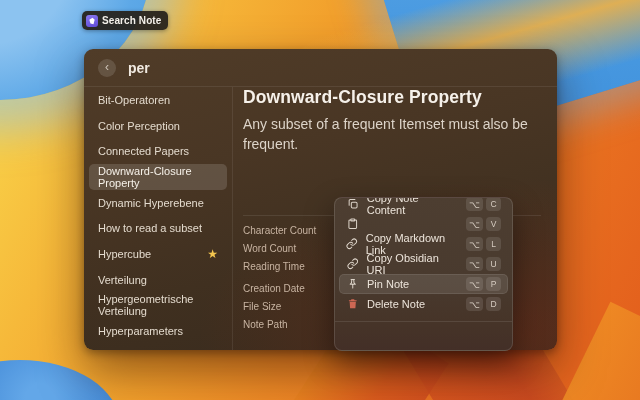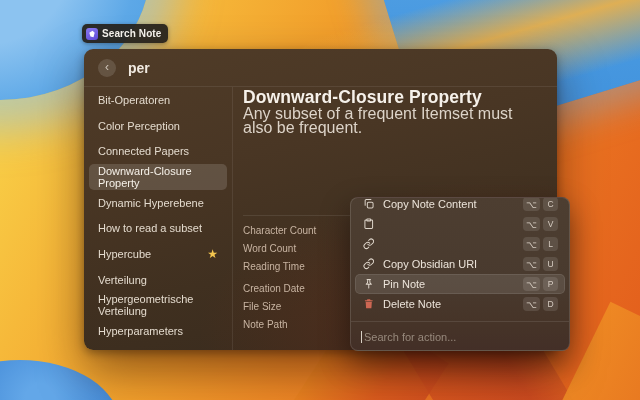--- a/index.html
+++ b/index.html
@@ -24,21 +24,21 @@
   .wp-stripe-a { position:absolute; left:285px; top:315px; width:110px; height:230px;
     transform:rotate(33deg); background:linear-gradient(90deg,#e9831f,#d8571d 60%,#cf4c1e); opacity:.85; }
   .wp-stripe-b { position:absolute; left:455px; top:290px; width:120px; height:260px;
     transform:rotate(-31deg); background:linear-gradient(90deg,#d14e1e,#c44420 70%,#cf5520); opacity:.8; }
   .wp-stripe-c { position:absolute; left:560px; top:320px; width:130px; height:200px;
     transform:rotate(26deg); background:linear-gradient(90deg,#ef8c24,#e4701f); opacity:.9; }
   .wp-blue-bl { position:absolute; left:-80px; top:360px; width:200px; height:130px; border-radius:50%;
     background:radial-gradient(circle at 60% 30%, #63a7e8 10%, #3f86d4 55%, #3678c8 100%); }
 
   
-  .tooltip { position:absolute; left:82px; top:24px; height:19px; display:flex; align-items:center;
+  .tooltip { position:absolute; left:82px; top:11px; height:19px; display:flex; align-items:center;
     gap:4px; padding:0 7px 0 4px; border-radius:5px; background:rgba(38,34,28,.94);
     box-shadow:0 1px 4px rgba(0,0,0,.35); z-index:5; }
   .tooltip .app-ic { width:12px; height:12px; border-radius:3px;
     background:linear-gradient(160deg,#8a79f0,#5f4bd8); display:flex; align-items:center; justify-content:center; }
   .tooltip .app-ic svg { width:8px; height:8px; }
   .tooltip .t-label { font-size:10px; font-weight:bold; color:#f3f0ea; letter-spacing:.1px; }
 
   
   .window { position:absolute; left:84px; top:49px; width:473px; height:301px; border-radius:9px;
     overflow:hidden; z-index:2;
@@ -57,29 +57,29 @@
   .win-body { display:flex; height:263px; }
 
   .sidebar { width:149px; border-right:1px solid rgba(255,255,255,.08); padding:0 5px; }
   .side-item { height:25.7px; display:flex; align-items:center; justify-content:space-between;
     padding:0 9px; border-radius:5px; font-size:11px; color:#e4dbce; }
   .side-item.selected { background:rgba(255,255,255,.14); color:#f6f1e9; }
   .star { color:#f4c64f; font-size:12px; line-height:1; }
 
   .main { position:relative; flex:1; padding:1px 16px 0 10px; }
   .note-title { font-size:17.5px; line-height:19px; font-weight:bold; color:#f6f1ea; letter-spacing:.1px; }
-  .note-subtitle { font-size:16px; line-height:14px; color:#ddd4c9; }
+  .note-subtitle { margin-top:7px; font-size:14px; line-height:20px; color:#ddd4c9; }
 
   .meta-block { position:absolute; top:128px; left:10px; right:16px;
     border-top:1px solid rgba(255,255,255,.09); padding-top:5px; }
   .meta-row { height:18px; display:flex; align-items:center; font-size:10px; color:#c8b4a2; }
   .meta-group2 { margin-top:4px; }
 
   
-  .menu { position:absolute; left:350px; top:197px; width:220px; height:154px; border-radius:8px;
+  .menu { position:absolute; left:334px; top:197px; width:179px; height:154px; border-radius:8px;
     overflow:hidden; z-index:4;
     background:linear-gradient(180deg,#4d3e31 0%,#493a2e 55%,#463428 82%,#432f27 100%);
     border:1px solid rgba(255,255,255,.13);
     box-shadow:0 12px 30px rgba(0,0,0,.45); }
   .menu-rows { margin-top:-4px; padding:0 4px; }
   .menu-row { height:20px; display:flex; align-items:center; gap:8px; padding:0 7px;
     border-radius:5px; font-size:11px; color:#ece4da; }
   .menu-row.highlighted { background:rgba(255,255,255,.10); box-shadow:inset 0 0 0 1px rgba(255,255,255,.09); }
   .m-ic { width:13px; display:flex; align-items:center; justify-content:center; color:#ddd4c9; }
   .m-ic svg { width:11.5px; height:11.5px; }
@@ -206,20 +206,21 @@
           </span>
       </div>
 
       <div class="menu-row">
         <span class="m-ic">
           <svg viewBox="0 0 24 24" fill="none" stroke="currentColor" stroke-width="2.1" stroke-linecap="round" stroke-linejoin="round">
               <path d="M10 13a5 5 0 0 0 7.54.54l3-3a5 5 0 0 0-7.07-7.07l-1.72 1.71"></path>
               <path d="M14 11a5 5 0 0 0-7.54-.54l-3 3a5 5 0 0 0 7.07 7.07l1.71-1.71"></path>
             </svg>
         </span>
+        <span>Copy Markdown Link</span>
         <span class="keys">
             <span class="key mod">⌥</span>
             <span class="key">L</span>
           </span>
       </div>
 
       <div class="menu-row">
         <span class="m-ic">
           <svg viewBox="0 0 24 24" fill="none" stroke="currentColor" stroke-width="2.1" stroke-linecap="round" stroke-linejoin="round">
               <path d="M10 13a5 5 0 0 0 7.54.54l3-3a5 5 0 0 0-7.07-7.07l-1.72 1.71"></path>
@@ -258,18 +259,14 @@
         <span>Delete Note</span>
         <span class="keys">
             <span class="key mod">⌥</span>
             <span class="key">D</span>
           </span>
       </div>
     </div>
 
     <div class="menu-divider"></div>
 
-    <div class="action-search">
-      <span class="caret"></span>
-      <span class="action-ph">Search for action...</span>
-    </div>
   </div>
 </div>
 
 </body></html>

